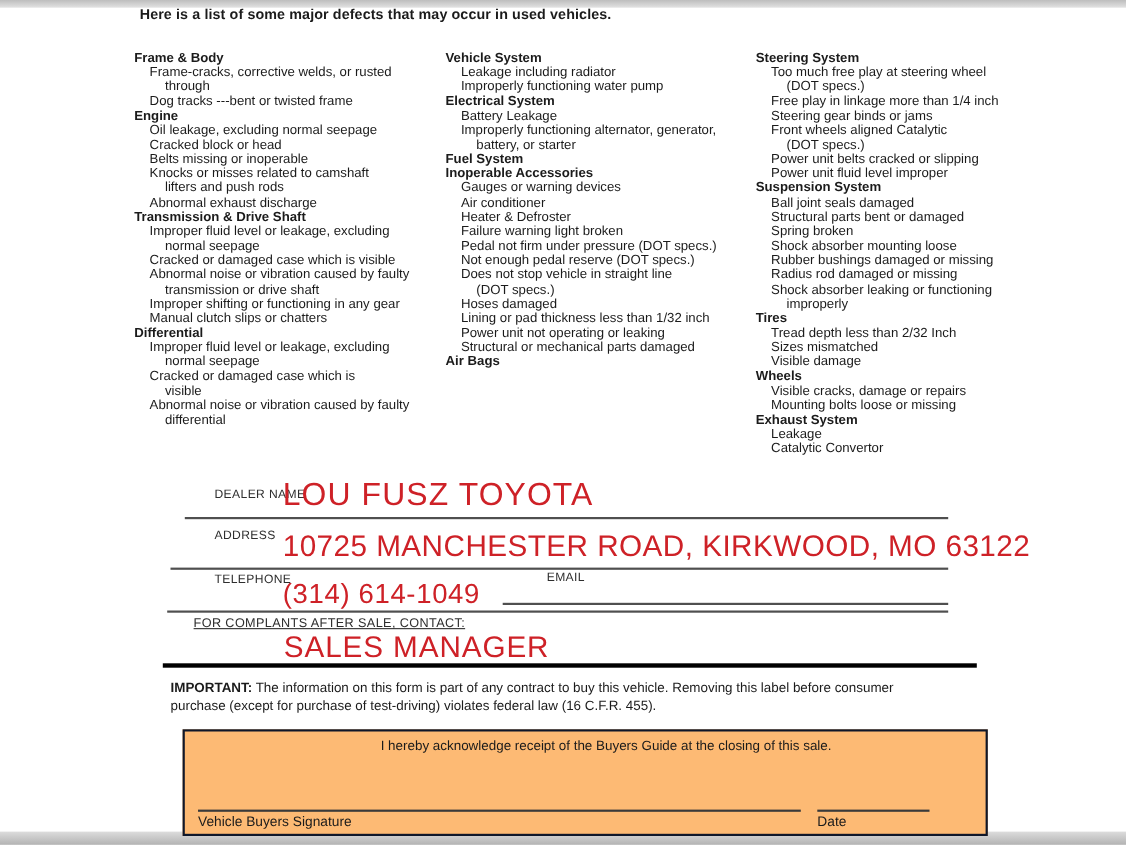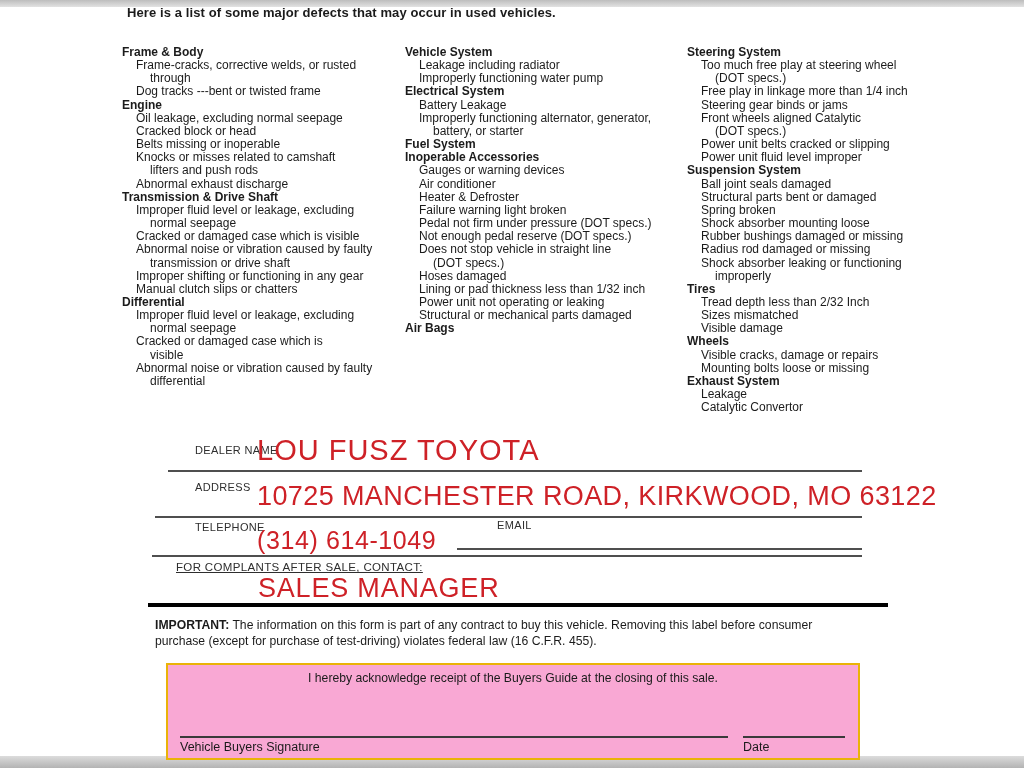--- a/index.html
+++ b/index.html
@@ -23,21 +23,21 @@
   .ditem{padding-left:28px;text-indent:-14px;white-space:pre-line;}
 
   .flabel{position:absolute;font-size:11px;color:#2e2e2e;letter-spacing:.35px;white-space:nowrap;margin-left:20px;}
   .redval{position:absolute;color:var(--red,#CE2127);font-weight:normal;white-space:nowrap;letter-spacing:.5px;}
   .rule{position:absolute;height:2px;background:var(--rule,#4f4f4f);}
   .rule-thick{position:absolute;height:4px;background:#000;}
 
   .important{position:absolute;left:155px;top:618px;width:660px;font-size:12.2px;line-height:15.6px;}
   .important b{font-weight:bold;}
 
-  .ack-box{position:absolute;left:166px;top:663px;width:690px;height:93px;border:2px solid #eab308;background:#f9a8d4;}
+  .ack-box{position:absolute;left:166px;top:663px;width:690px;height:93px;border:2px solid #0f172a;background:#fdba74;padding-left:38px;}
   .ack-statement{margin-top:6px;text-align:center;font-size:12.2px;}
   .sig-line{position:absolute;left:12px;top:71px;width:548px;height:2px;background:#3a3a3a;}
   .sig-label{position:absolute;left:12px;top:75px;font-size:12.5px;}
   .date-line{position:absolute;left:575px;top:71px;width:102px;height:2px;background:#3a3a3a;}
   .date-label{position:absolute;left:575px;top:75px;font-size:12.5px;}
 
   .v-dealer{left:257px;top:434px;font-size:29px;letter-spacing:1px;}
   .v-address{left:257px;top:481px;font-size:27px;letter-spacing:.4px;}
   .v-phone{left:257px;top:526px;font-size:25px;letter-spacing:.6px;}
   .v-contact{left:258px;top:573px;font-size:27px;letter-spacing:.8px;}

